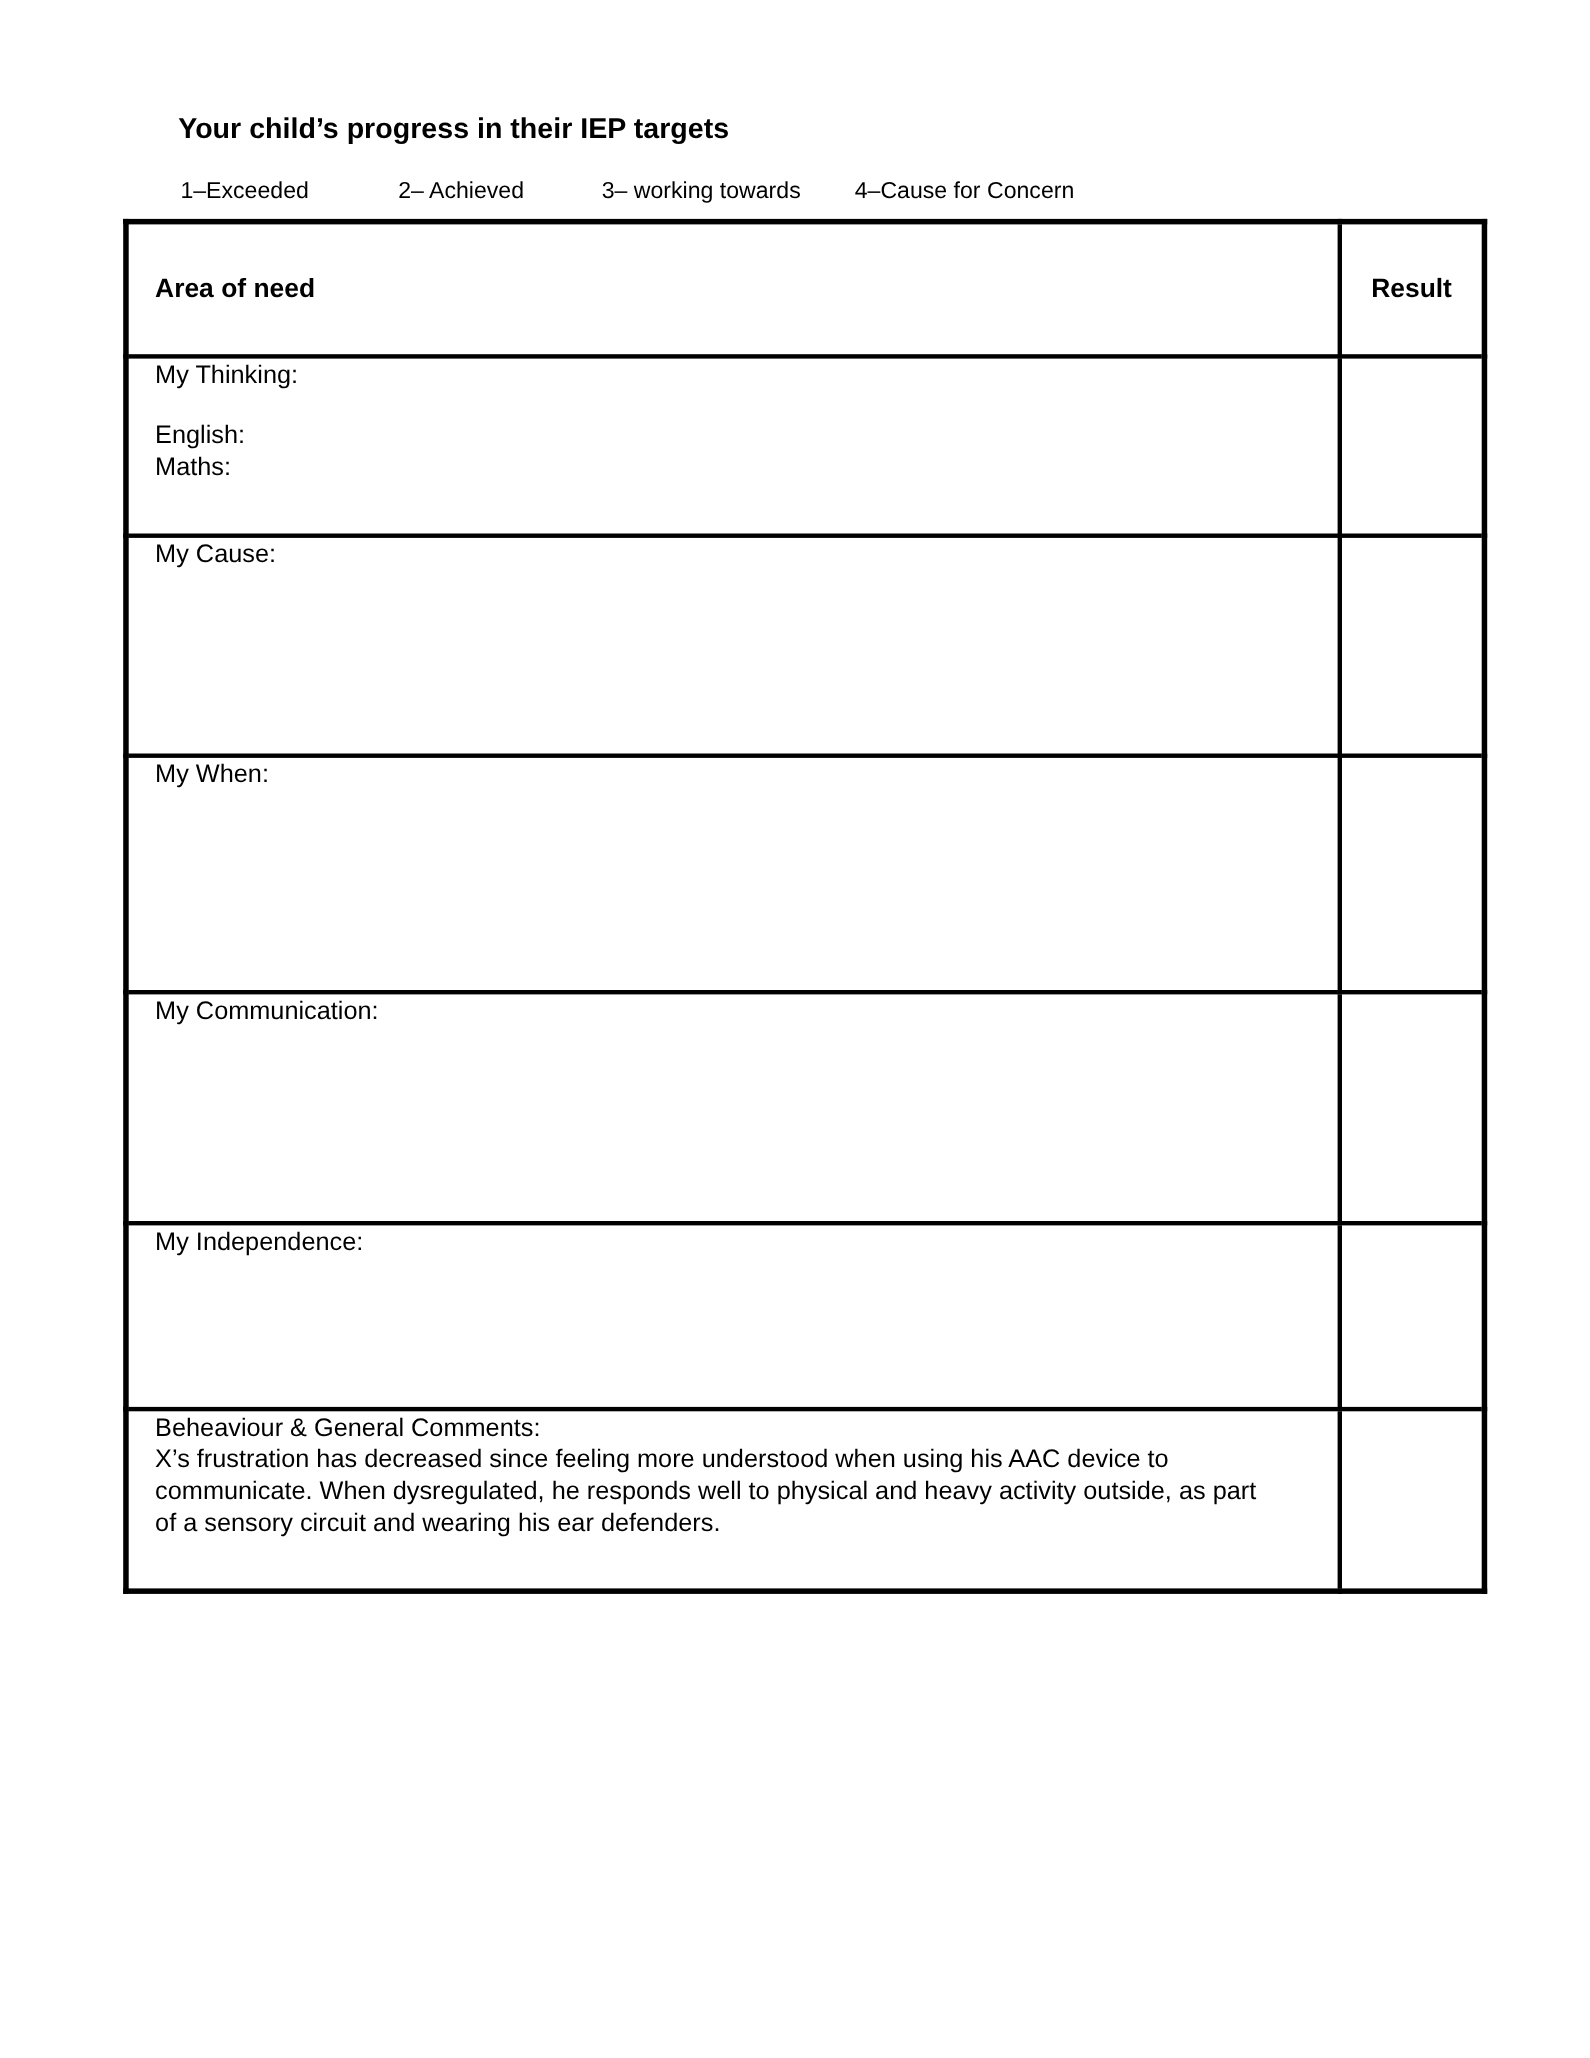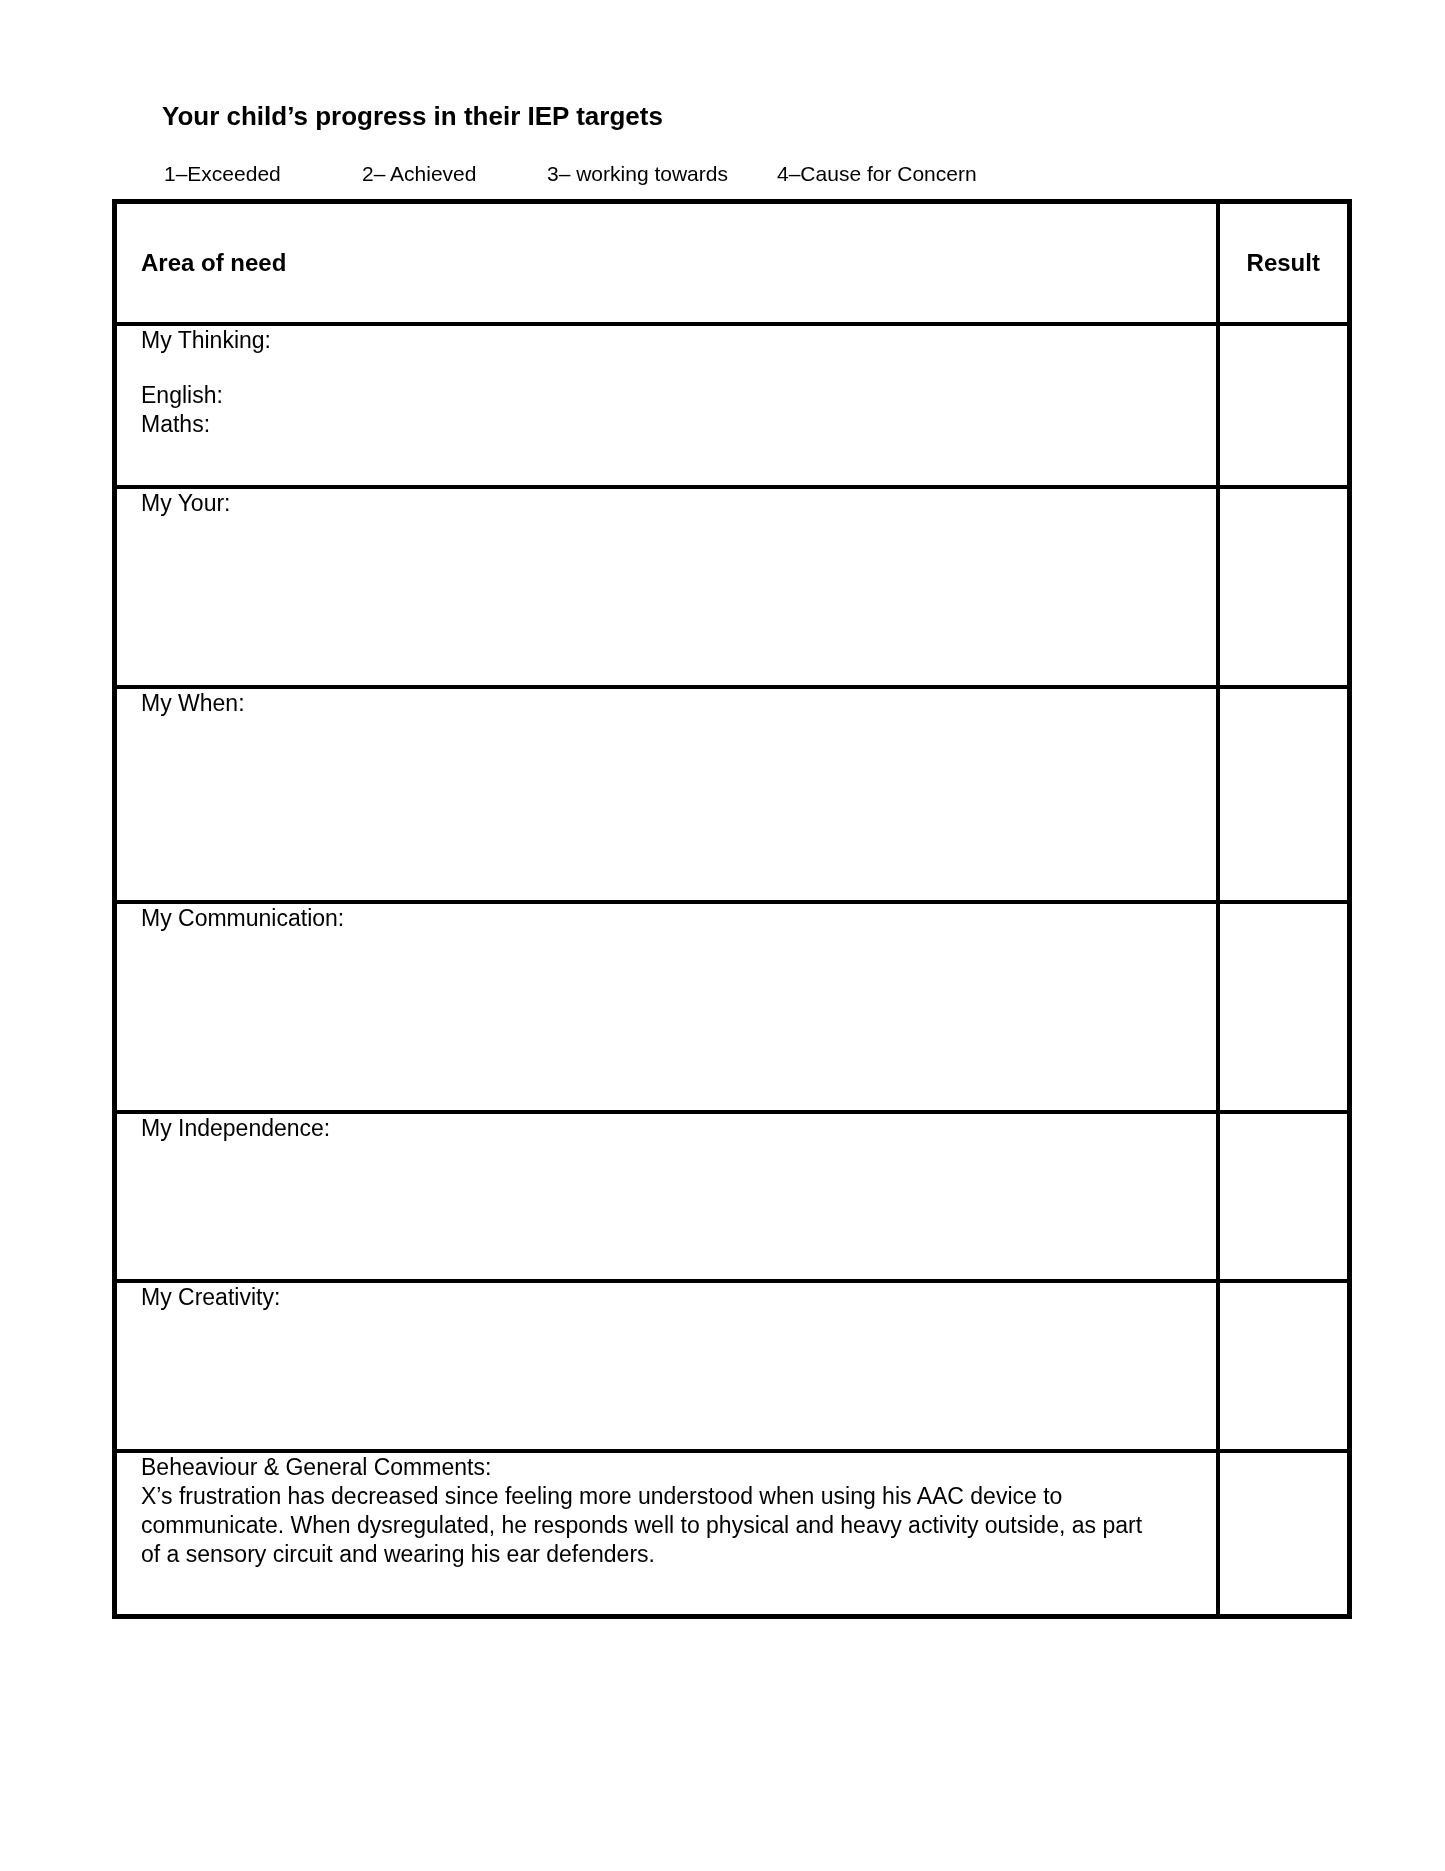--- a/index.html
+++ b/index.html
@@ -112,21 +112,21 @@
         <div>My Thinking:</div>
         <div class="gap"></div>
         <div>English:</div>
         <div>Maths:</div>
       </td>
       <td></td>
     </tr>
 
     <tr class="r-body">
       <td class="pt29">
-        <div>My Your:</div>
+        <div>My Cause:</div>
       </td>
       <td></td>
     </tr>
 
     <tr class="r-world">
       <td class="pt47">
         <div>My When:</div>
       </td>
       <td></td>
     </tr>
@@ -138,26 +138,20 @@
       <td></td>
     </tr>
 
     <tr class="r-independence">
       <td class="pt27">
         <div>My Independence:</div>
       </td>
       <td></td>
     </tr>
 
-    <tr class="r-creativity">
-      <td class="pt25">
-        <div>My Creativity:</div>
-      </td>
-      <td></td>
-    </tr>
 
     <tr class="r-behaviour">
       <td class="pt22">
         <div>Beheaviour &amp; General Comments:</div>
         <div class="comment">X’s frustration has decreased since feeling more understood when using his AAC device to communicate. When dysregulated, he responds well to physical and heavy activity outside, as part of a sensory circuit and wearing his ear defenders.</div>
       </td>
       <td></td>
     </tr>
   </tbody>
     </table>

